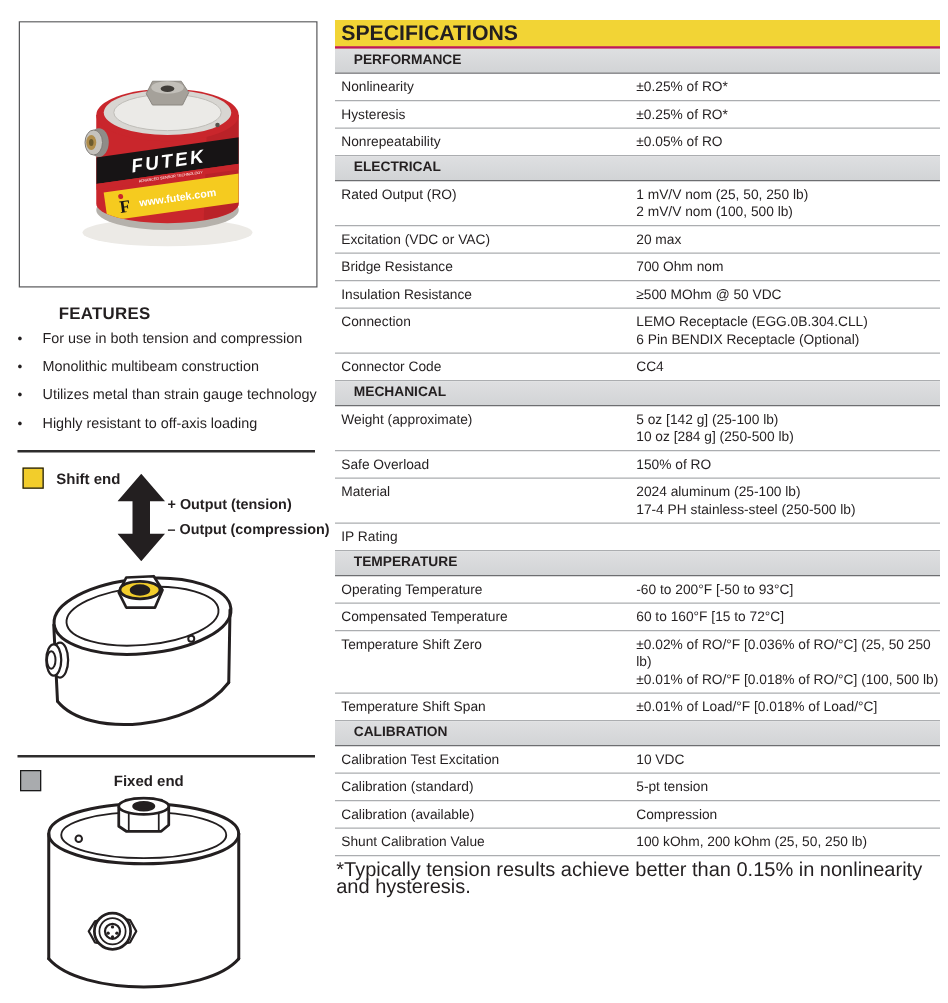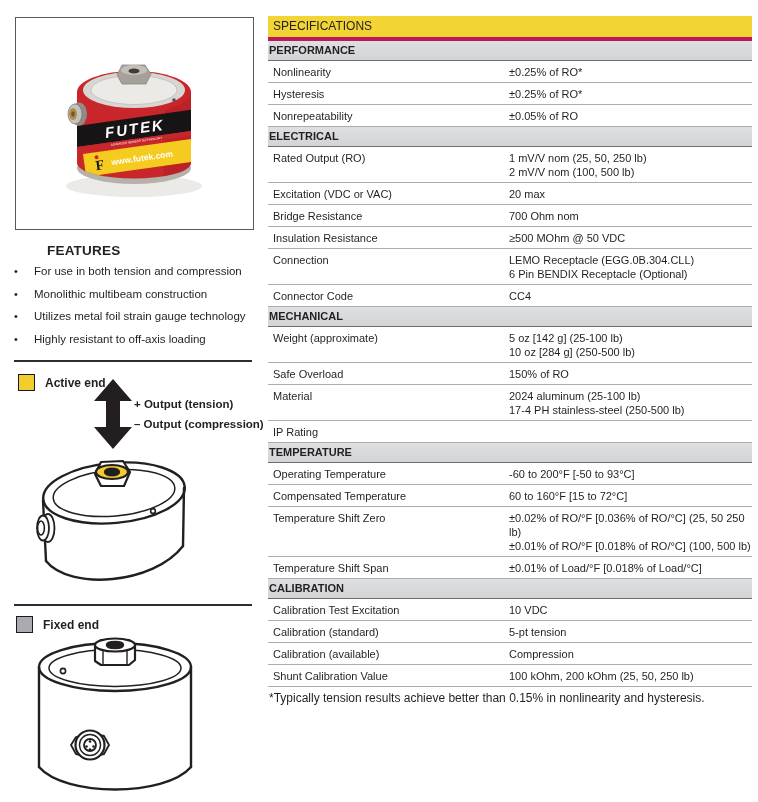--- a/index.html
+++ b/index.html
@@ -9,40 +9,40 @@
   
   .photo-frame{position:absolute;left:15px;top:17px;width:237px;height:211px;
                border:1px solid #58595B;background:#fff;box-sizing:content-box;}
   .features-title{position:absolute;left:14px;top:243px;font-size:13.5px;font-weight:bold;letter-spacing:.2px;margin-left:33px;}
   .features-list{position:absolute;left:14px;top:265px;width:248px;}
   .feature-item{display:flex;align-items:flex-start;margin-bottom:9.5px;font-size:11.5px;line-height:13px;}
   .feature-item .bullet{width:20px;flex:none;font-size:11px;line-height:13px;}
   .hrule{position:absolute;left:14px;width:238px;border-top:2px solid #2e2c2d;height:0;}
   .rule1{top:360px;} .rule2{top:604px;}
   .legend{position:absolute;display:flex;align-items:center;}
-  .legend-active{left:18px;top:374px;} .legend-fixed{left:16px;top:616px;}
+  .legend-active{left:18px;top:374px;} .legend-fixed{left:16px;top:616px;gap:48px;}
   .swatch{width:15px;height:15px;border:1.6px solid #1a1a1a;flex:none;}
   .legend-label{margin-left:10px;font-weight:bold;font-size:12px;}
   .arrow-svg{position:absolute;left:94px;top:379px;}
   .out-label{position:absolute;left:134px;font-weight:bold;font-size:11.5px;white-space:nowrap;text-align:right;}
   .out-tension{top:398px;} .out-compression{top:418px;}
   .drawing1{position:absolute;left:36px;top:448px;}
   .drawing2{position:absolute;left:33px;top:637px;}
 
   
   .spec-table{position:absolute;left:268px;top:16px;width:484px;font-size:11px;}
-  .spec-title-bar{height:21px;line-height:21px;border-bottom:4px solid #be185d;
-                  font-weight:normal;font-size:12px;padding-left:5px;box-sizing:content-box;}
+  .spec-title-bar{height:21px;line-height:21px;border-bottom:2px solid #be185d;
+                  font-weight:bold;font-size:17px;padding-left:5px;box-sizing:content-box;}
   .section-bar{height:19px;line-height:19px;background:linear-gradient(#DEDFE1,#D2D4D6);
-               border-bottom:1px solid #6D6E71;font-weight:bold;padding-left:1px;}
+               border-bottom:1px solid #6D6E71;font-weight:bold;padding-left:15px;}
   .spec-row{display:flex;border-bottom:1px solid #ABADB0;align-items:flex-start;}
   .cell-label{width:231px;flex:none;padding:4px 0 3px 5px;line-height:14px;}
   .cell-value{flex:1;padding:4px 0 3px 5px;line-height:14px;}
   .cell-value div{line-height:14px;}
-  .footnote{margin-top:5px;font-size:12px;line-height:13px;padding-left:1px;}
+  .footnote{margin-top:5px;font-size:16px;line-height:13px;padding-left:1px;}
 </style>
 </head>
 <body>
 
 <div id="page">
 
   <div class="photo-frame">
     <svg width="237" height="211" viewBox="0 0 237 211">
       <rect x="0" y="0" width="237" height="211" fill="#ffffff"></rect>
       <ellipse cx="118" cy="168" rx="68" ry="11" fill="#ECEAE6"></ellipse>
@@ -96,33 +96,33 @@
       <div class="feature-item">
         <span class="bullet">•</span>
         <span>For use in both tension and compression</span>
       </div>
       <div class="feature-item">
         <span class="bullet">•</span>
         <span>Monolithic multibeam construction</span>
       </div>
       <div class="feature-item">
         <span class="bullet">•</span>
-        <span>Utilizes metal foil strain gauge technology</span>
+        <span>Utilizes metal than strain gauge technology</span>
       </div>
       <div class="feature-item">
         <span class="bullet">•</span>
         <span>Highly resistant to off-axis loading</span>
       </div>
     </div>
 
   <div class="hrule rule1"></div>
 
   <div class="legend legend-active">
     <span class="swatch" style="background: rgb(242, 205, 43);"></span>
-    <span class="legend-label">Active end</span>
+    <span class="legend-label">Shift end</span>
   </div>
 
   <svg class="arrow-svg" width="38" height="70" viewBox="0 0 38 70">
     <polygon points="19,0 38,22 26,22 26,48 38,48 19,70 0,48 12,48 12,22 0,22" fill="#231F20"></polygon>
   </svg>
   <div class="out-label out-tension">+ Output (tension)</div>
   <div class="out-label out-compression">– Output (compression)</div>
 
   <svg class="drawing1" width="156" height="150" viewBox="0 0 156 150" fill="none" stroke="#231F20" stroke-width="2.4" stroke-linejoin="round" stroke-linecap="round">
     <g transform="rotate(-5 78 45)">

